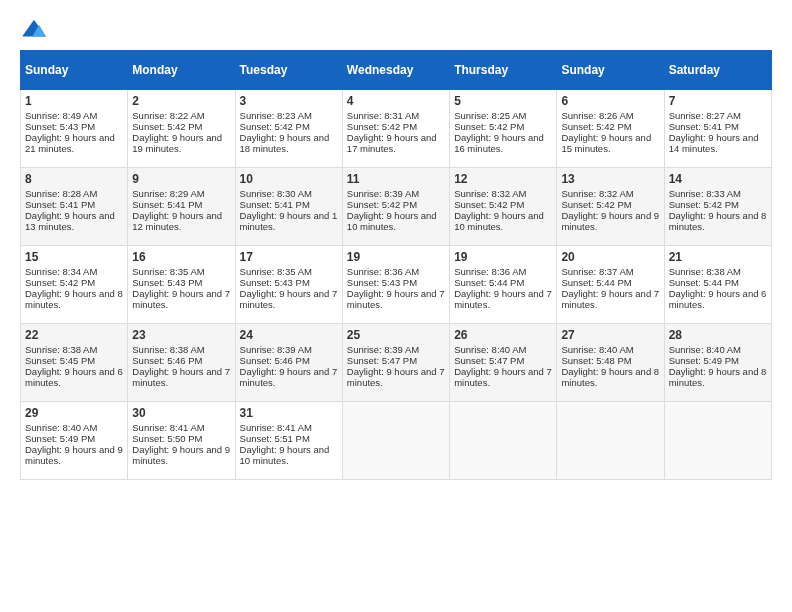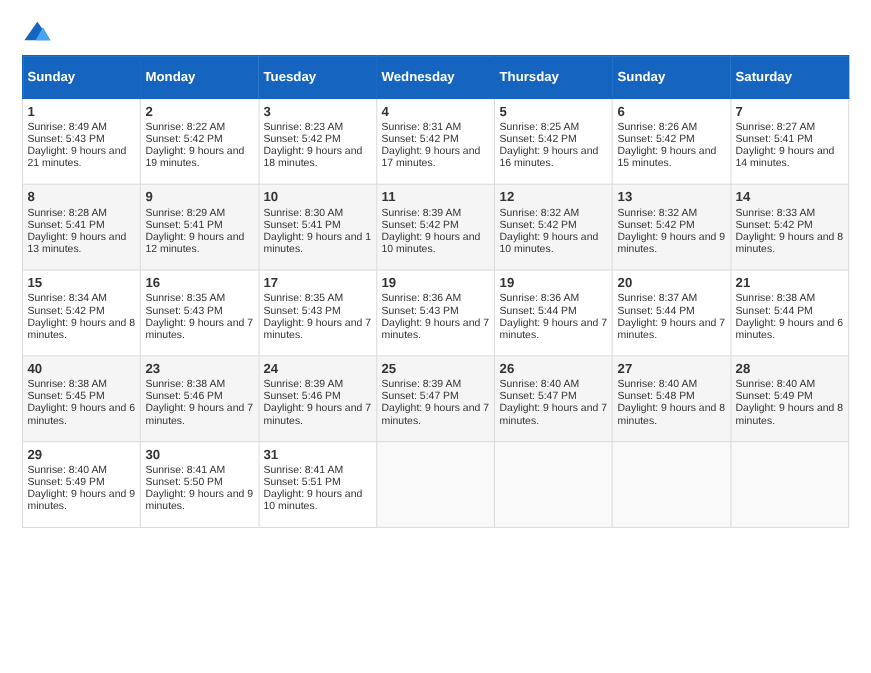--- a/index.html
+++ b/index.html
@@ -249,21 +249,21 @@
       </td>
           <td>
         <span class="day-num">21</span>
         <span>Sunrise: 8:38 AM</span><br>
         <span>Sunset: 5:44 PM</span><br>
         <span>Daylight: 9 hours and 6 minutes.</span>
       </td>
         </tr>
         <tr>
           <td>
-        <span class="day-num">40</span>
+        <span class="day-num">22</span>
         <span>Sunrise: 8:38 AM</span><br>
         <span>Sunset: 5:45 PM</span><br>
         <span>Daylight: 9 hours and 6 minutes.</span>
       </td>
           <td>
         <span class="day-num">23</span>
         <span>Sunrise: 8:38 AM</span><br>
         <span>Sunset: 5:46 PM</span><br>
         <span>Daylight: 9 hours and 7 minutes.</span>
       </td>

